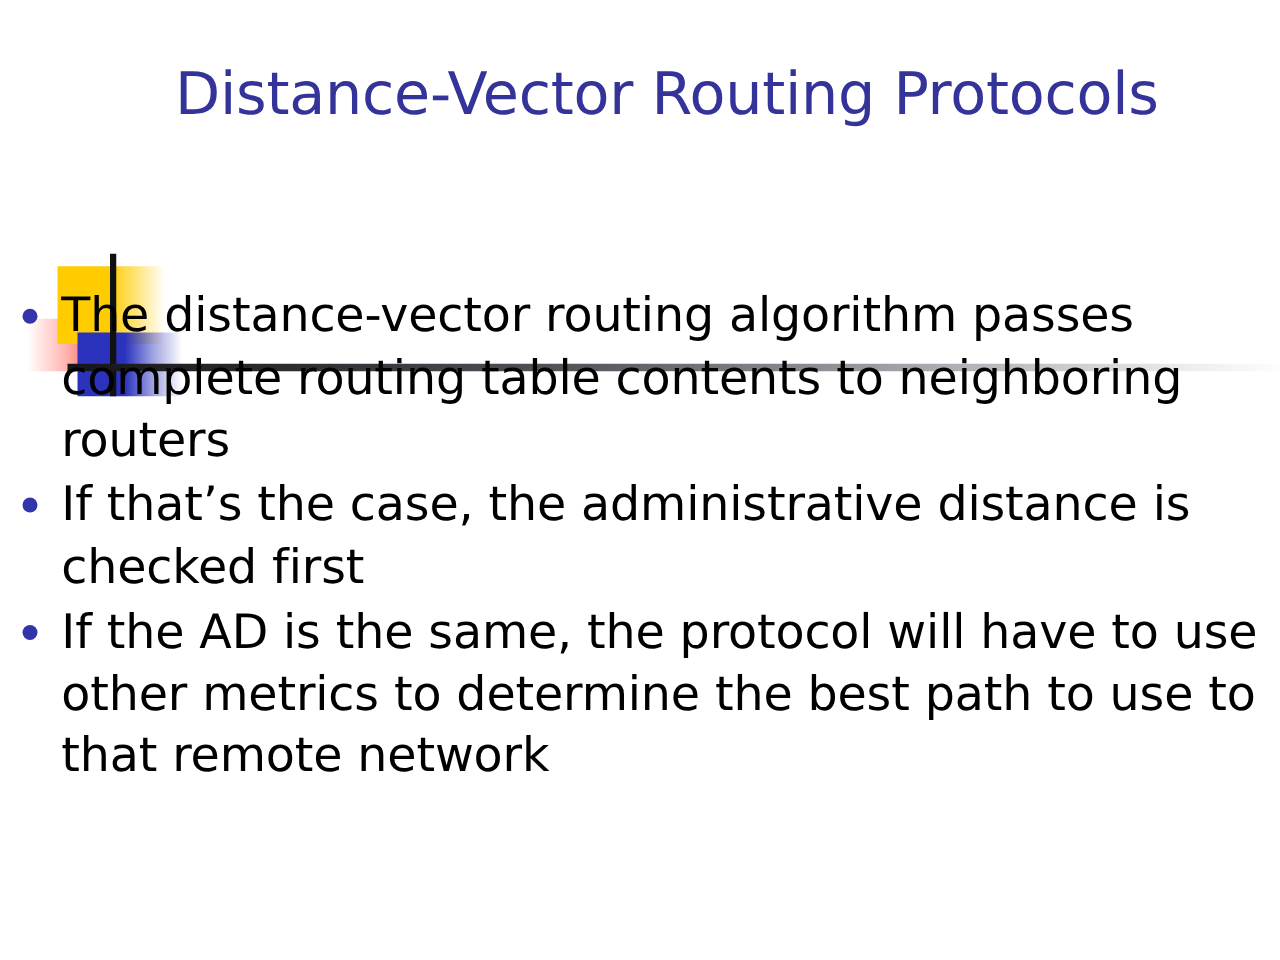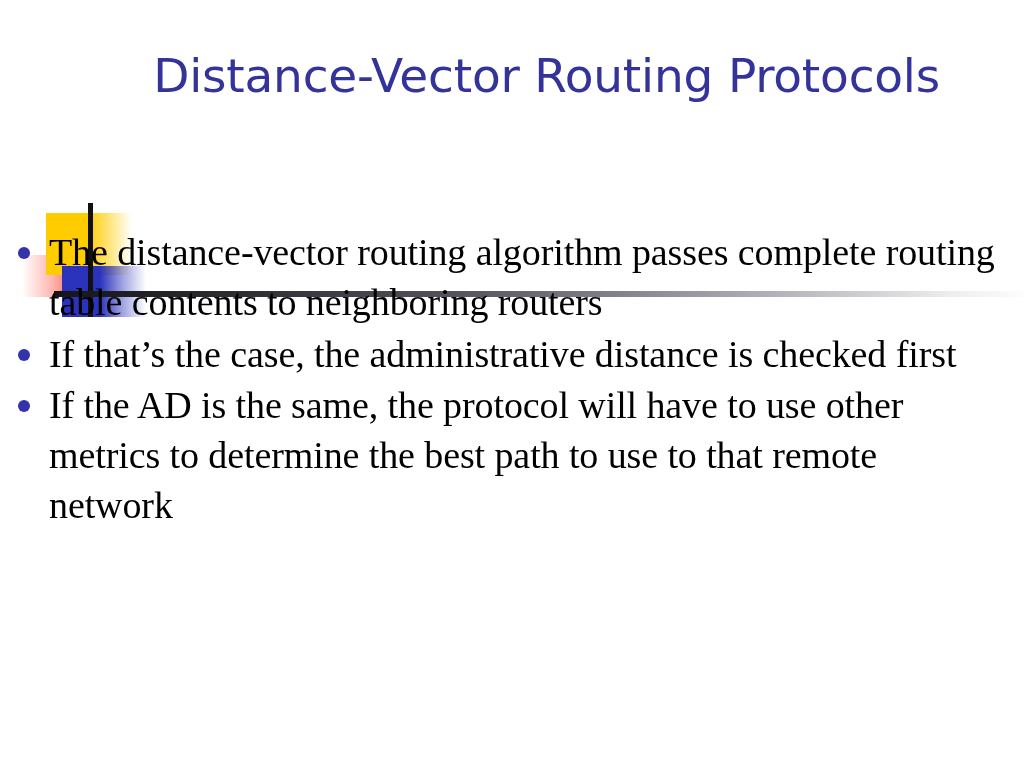--- a/index.html
+++ b/index.html
@@ -108,30 +108,28 @@
     position: absolute;
     left: 140px;
     top: 44px;
     width: 800px;
     font-size: 47px;
     line-height: 1.38;
     font-weight: 400;
     color: #333399;
     letter-spacing: -0.2px;
     white-space: pre-line;
-    text-align: right;
   }
 
   
   .body {
     position: absolute;
     left: 0;
     top: 228px;
     width: 1024px;
-    font-family: Liberation Serif, serif;
   }
 
   .bullet-row {
     position: relative;
     display: flex;
     align-items: flex-start;
     padding-left: 18px;
     margin-bottom: 2px;
   }
 

